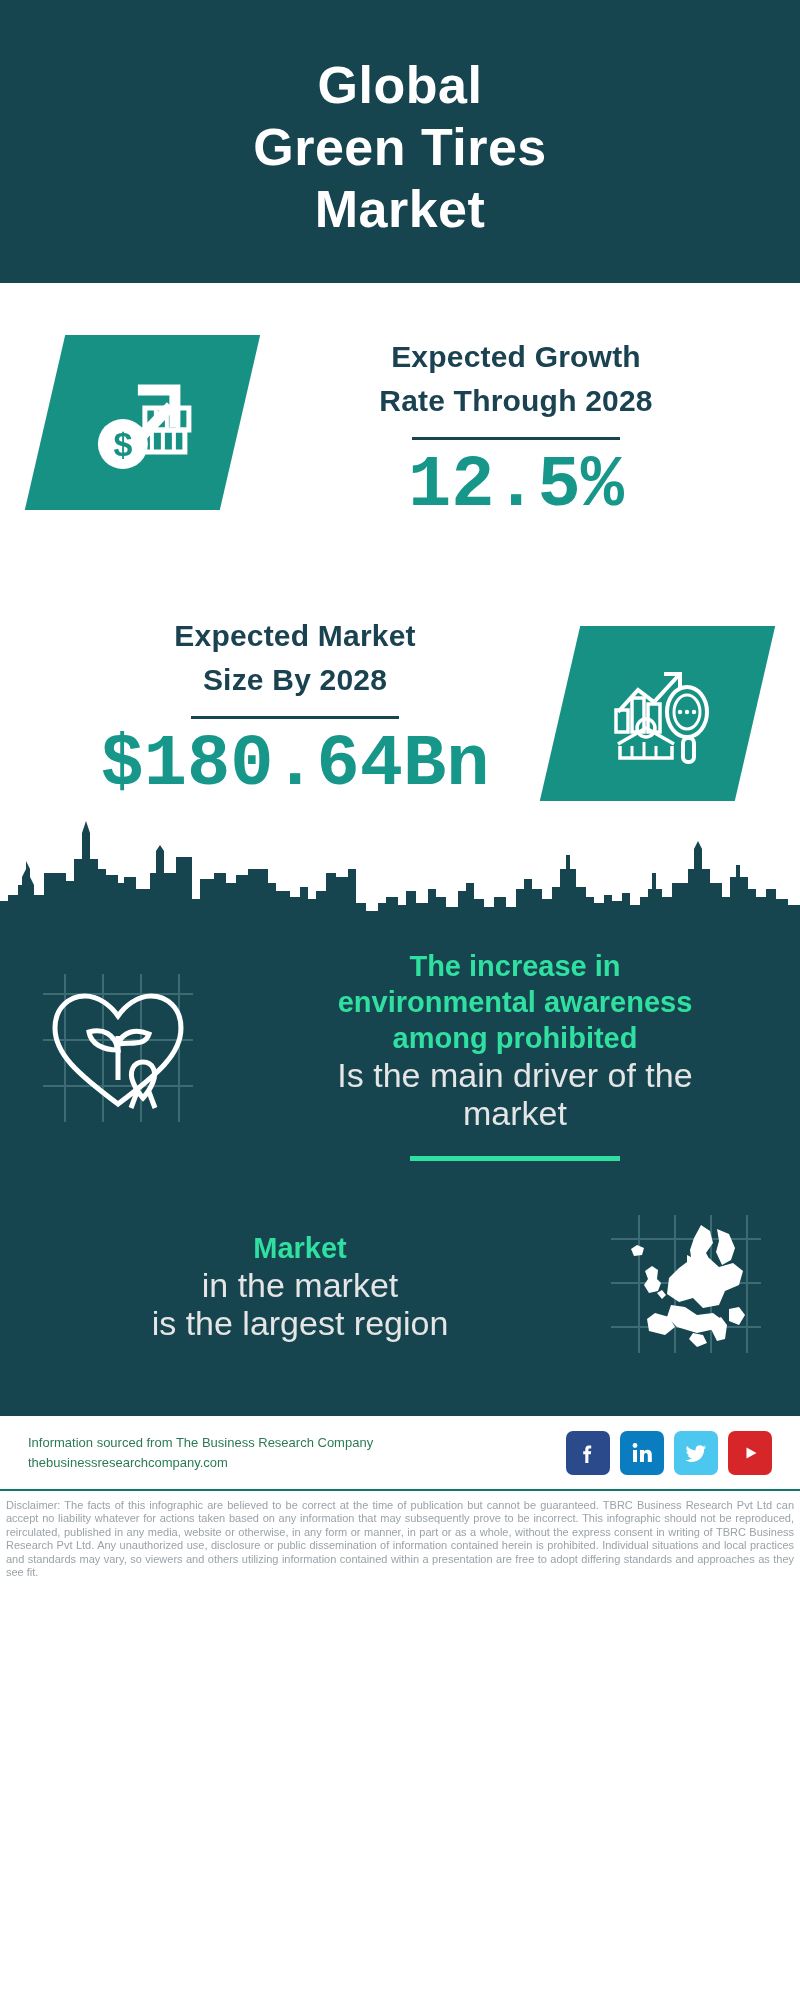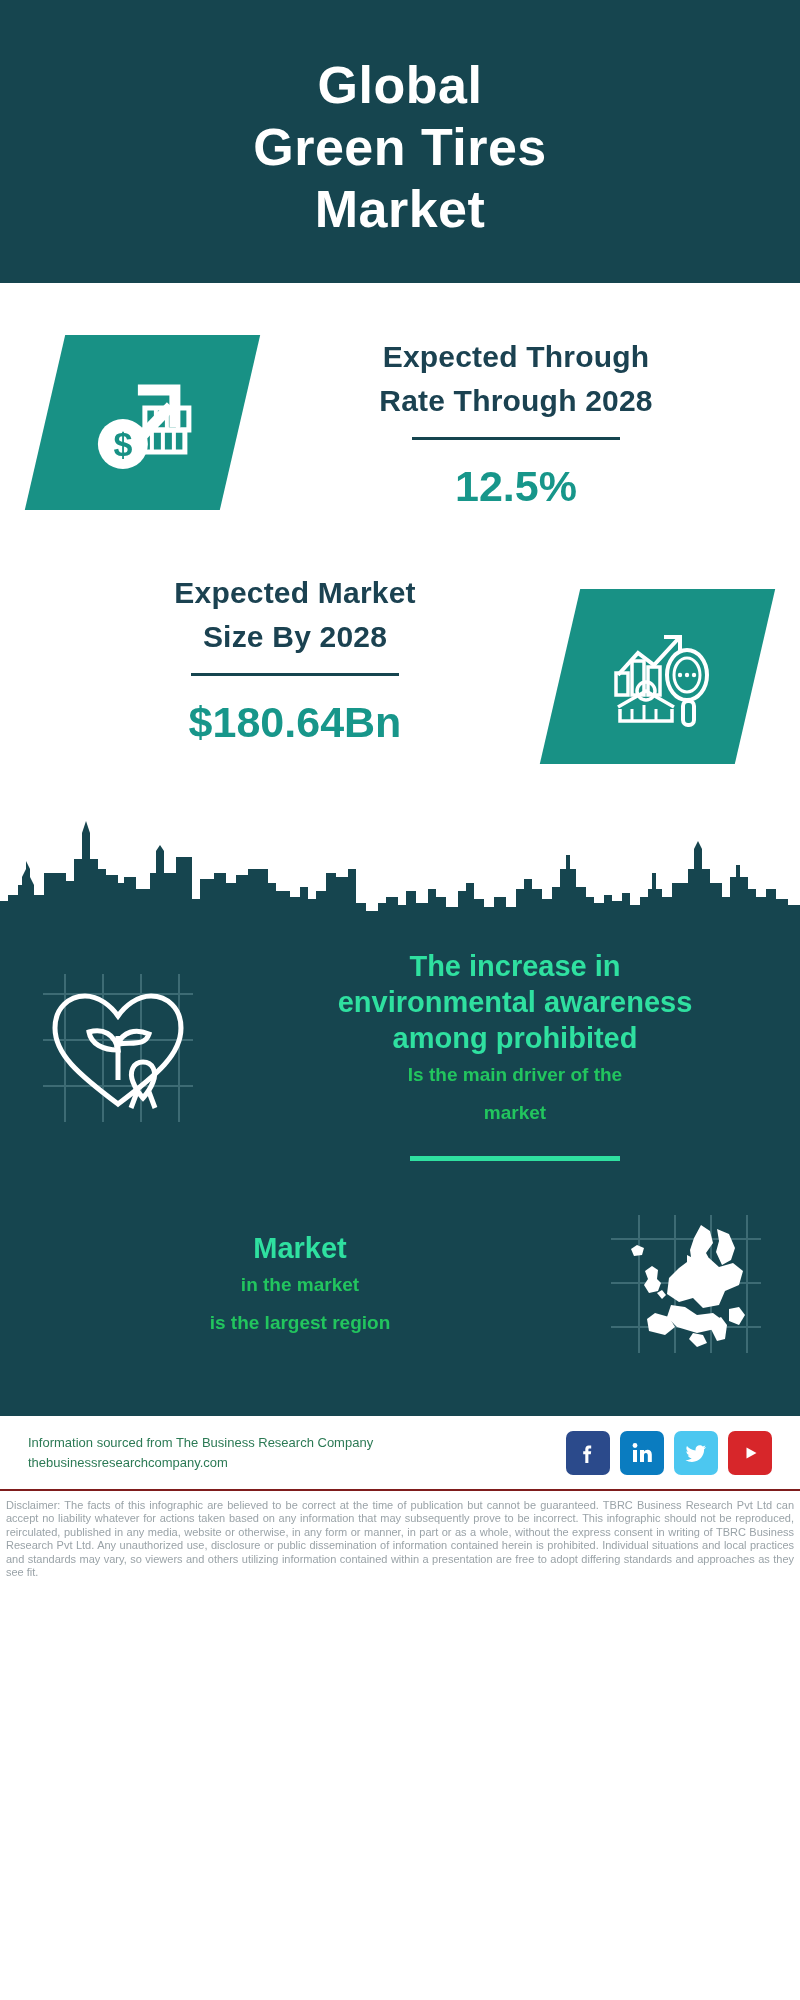--- a/index.html
+++ b/index.html
@@ -53,27 +53,28 @@
     color:#1b4251; font-weight:bold;
     font-size:30px; line-height:44px;
     letter-spacing:0.2px;
   }
   .rule-dark {
     width:208px; height:3px; background:#16454f;
     margin:14px auto 10px auto;
   }
   .big-val {
     color:#17968a; font-weight:bold;
-    font-size:43px; line-height:72px;
+    font-size:72px; line-height:72px;
     letter-spacing:0px;
+    font-family:Liberation Mono, monospace;
   }
 
   
   .block-size {
-    display:flex; align-items:flex-start;
+    display:flex; align-items:flex-end;
     padding-top:20px; height:250px;
   }
   .size-text { flex:1; text-align:center; padding-left:30px; }
   .para-right {
     width:195px; height:175px;
     margin-right:45px; margin-top:18px;
     background:#189185;
     transform:skewX(-13deg);
     display:flex; align-items:center; justify-content:center;
     flex:none;
@@ -92,41 +93,41 @@
     padding:22px 0 0 0;
     min-height:230px;
   }
   .icon-cell-left { width:230px; flex:none; display:flex; justify-content:center; padding-top:14px; }
   .driver-text { flex:1; text-align:center; }
   .hl-green {
     color:#2fe0a0; font-weight:bold;
     font-size:29px; line-height:36px;
   }
   .sub-white {
-    color:#22c55e; font-weight:bold;
-    font-size:19px; line-height:38px;
+    color:#e5e5e5; font-weight:normal;
+    font-size:34px; line-height:38px;
   }
   .rule-green {
     width:210px; height:5px; background:#2fe0a0;
     margin:24px auto 0 auto;
   }
 
   .block-region {
     display:flex; align-items:center;
     padding-top:48px; padding-bottom:40px;
     min-height:210px;
   }
   .region-text { flex:1; text-align:center; padding-left:30px; }
   .icon-cell-right { width:230px; flex:none; display:flex; justify-content:center; }
 
   
   .footer {
     width:800px; background:#ffffff;
     border-top:3px solid #16454f;
-    border-bottom:2px solid #7f1d1d;
+    border-bottom:2px solid #0f766e;
     display:flex; align-items:center;
     padding:14px 28px; height:78px;
   }
   .src-text { flex:1; }
   .src-text div {
     color:#2c7a55; font-size:13px; line-height:20px;
   }
   .socials { display:flex; gap:10px; align-items:center; }
   .sq {
     width:44px; height:44px; border-radius:7px;
@@ -174,21 +175,21 @@
           <line x1="69" y1="64" x2="69" y2="86" stroke="#ffffff" stroke-width="4"></line>
           <line x1="80" y1="64" x2="80" y2="86" stroke="#ffffff" stroke-width="4"></line>
           <line x1="91" y1="64" x2="91" y2="86" stroke="#ffffff" stroke-width="4"></line>
 
           <circle cx="40" cy="78" r="25" fill="#ffffff"></circle>
           <text x="40" y="90" font-family="Liberation Sans, sans-serif" font-size="34" font-weight="bold" fill="#189185" text-anchor="middle">$</text>
         </svg>
       </span>
     </div>
     <div class="growth-text">
-      <div class="lbl">Expected Through</div>
+      <div class="lbl">Expected Growth</div>
       <div class="lbl">Rate Through 2028</div>
       <div class="rule-dark"></div>
       <div class="big-val">12.5%</div>
     </div>
   </div>
 
   <div class="block-size">
     <div class="size-text">
       <div class="lbl">Expected Market</div>
       <div class="lbl">Size By 2028</div>

